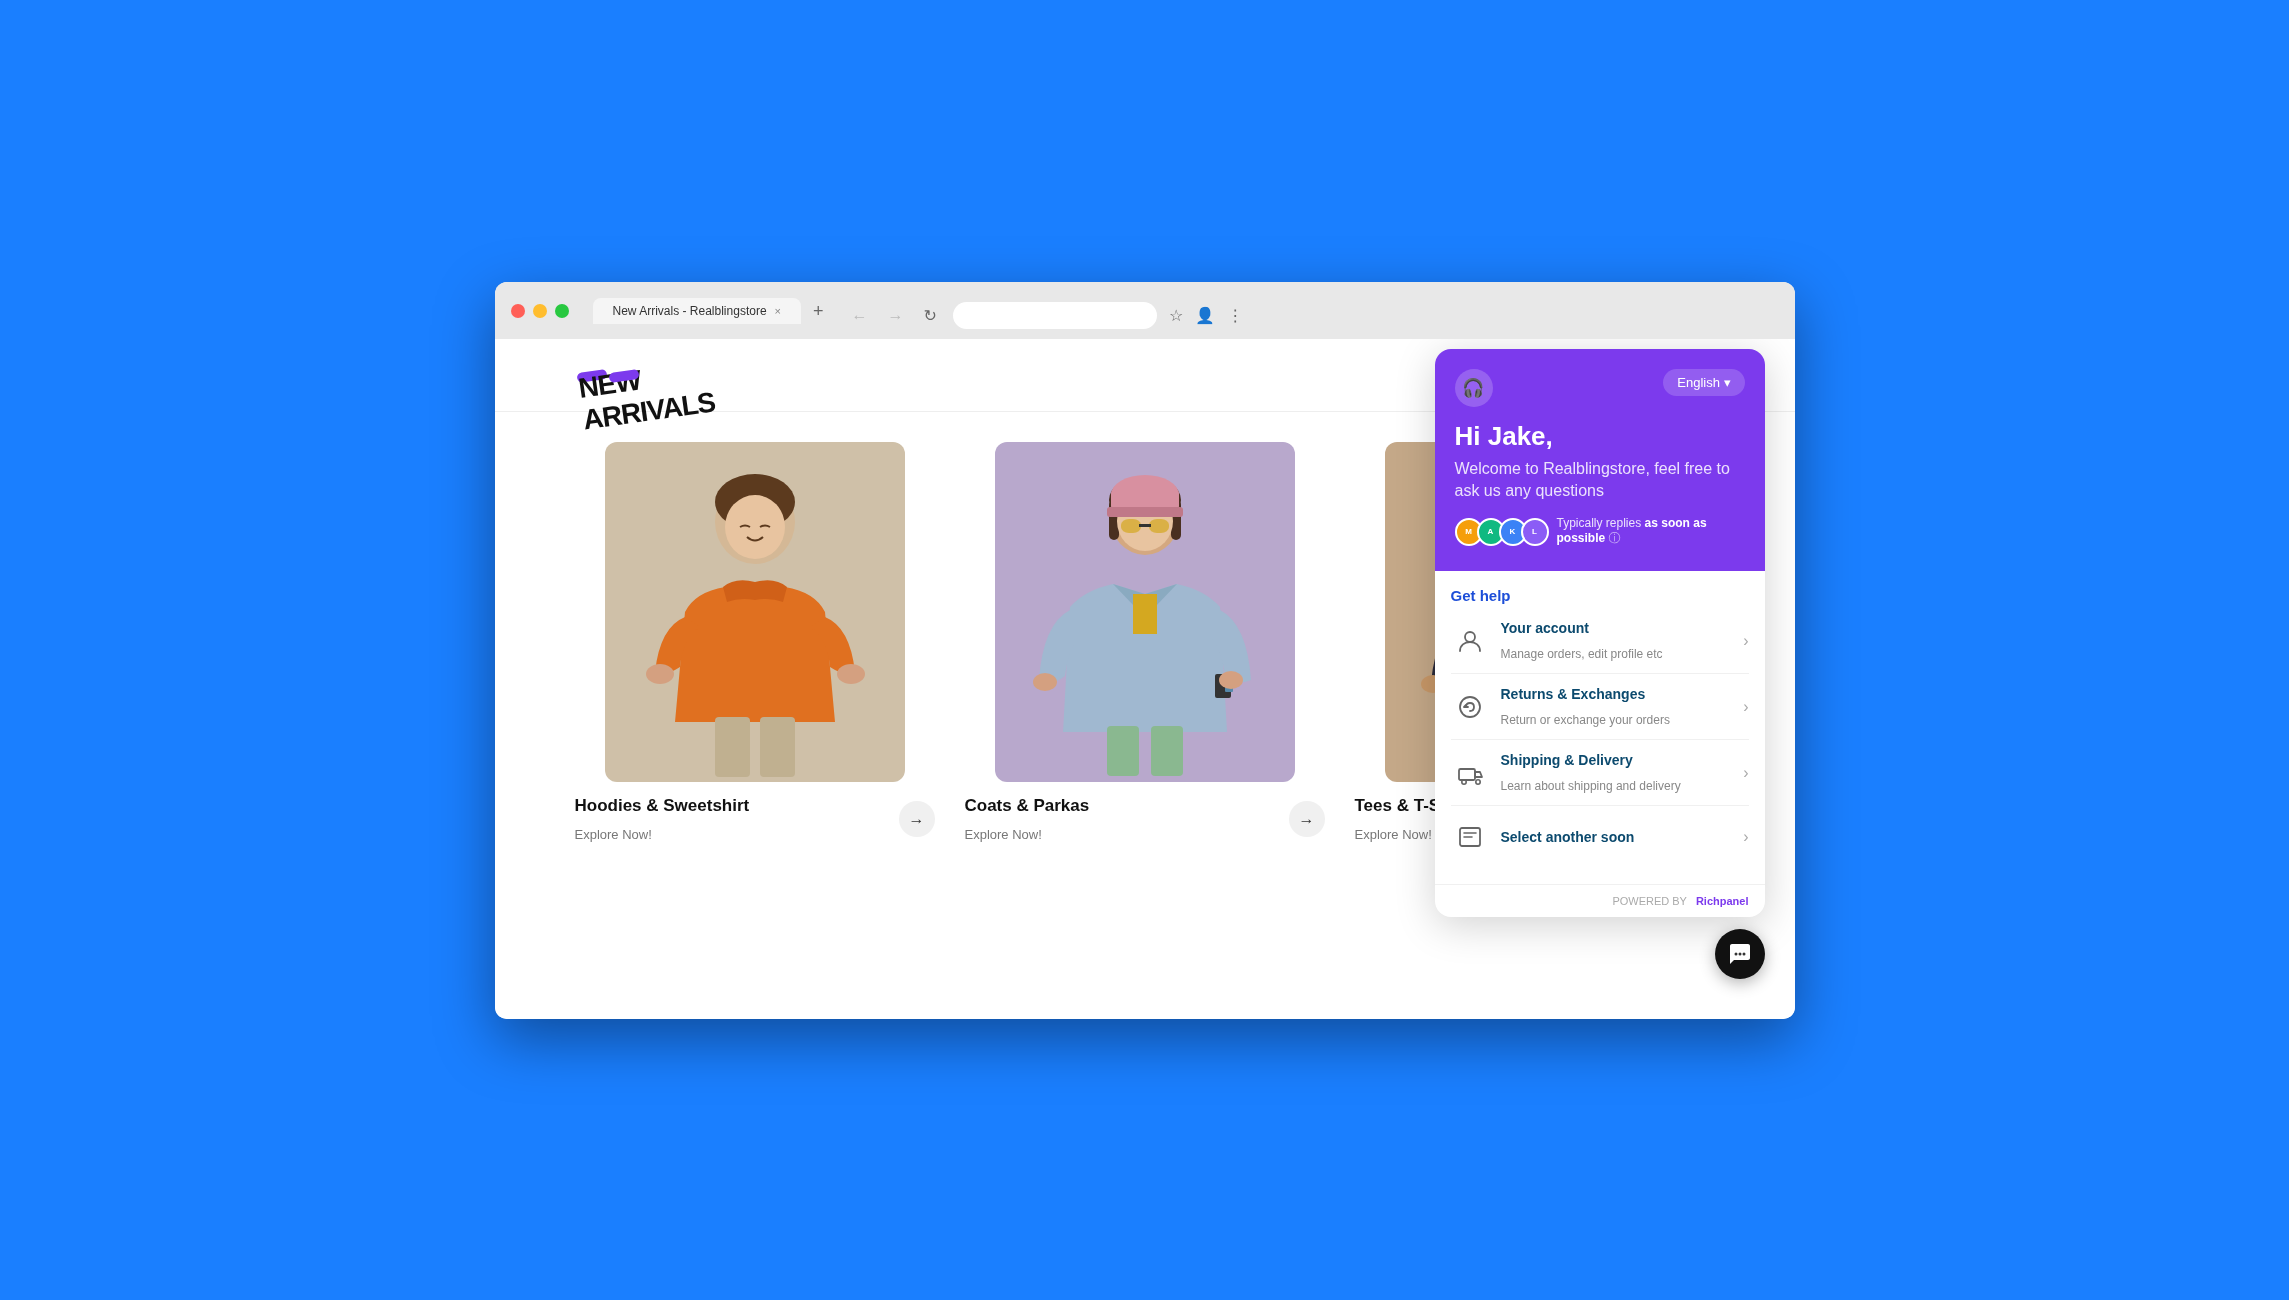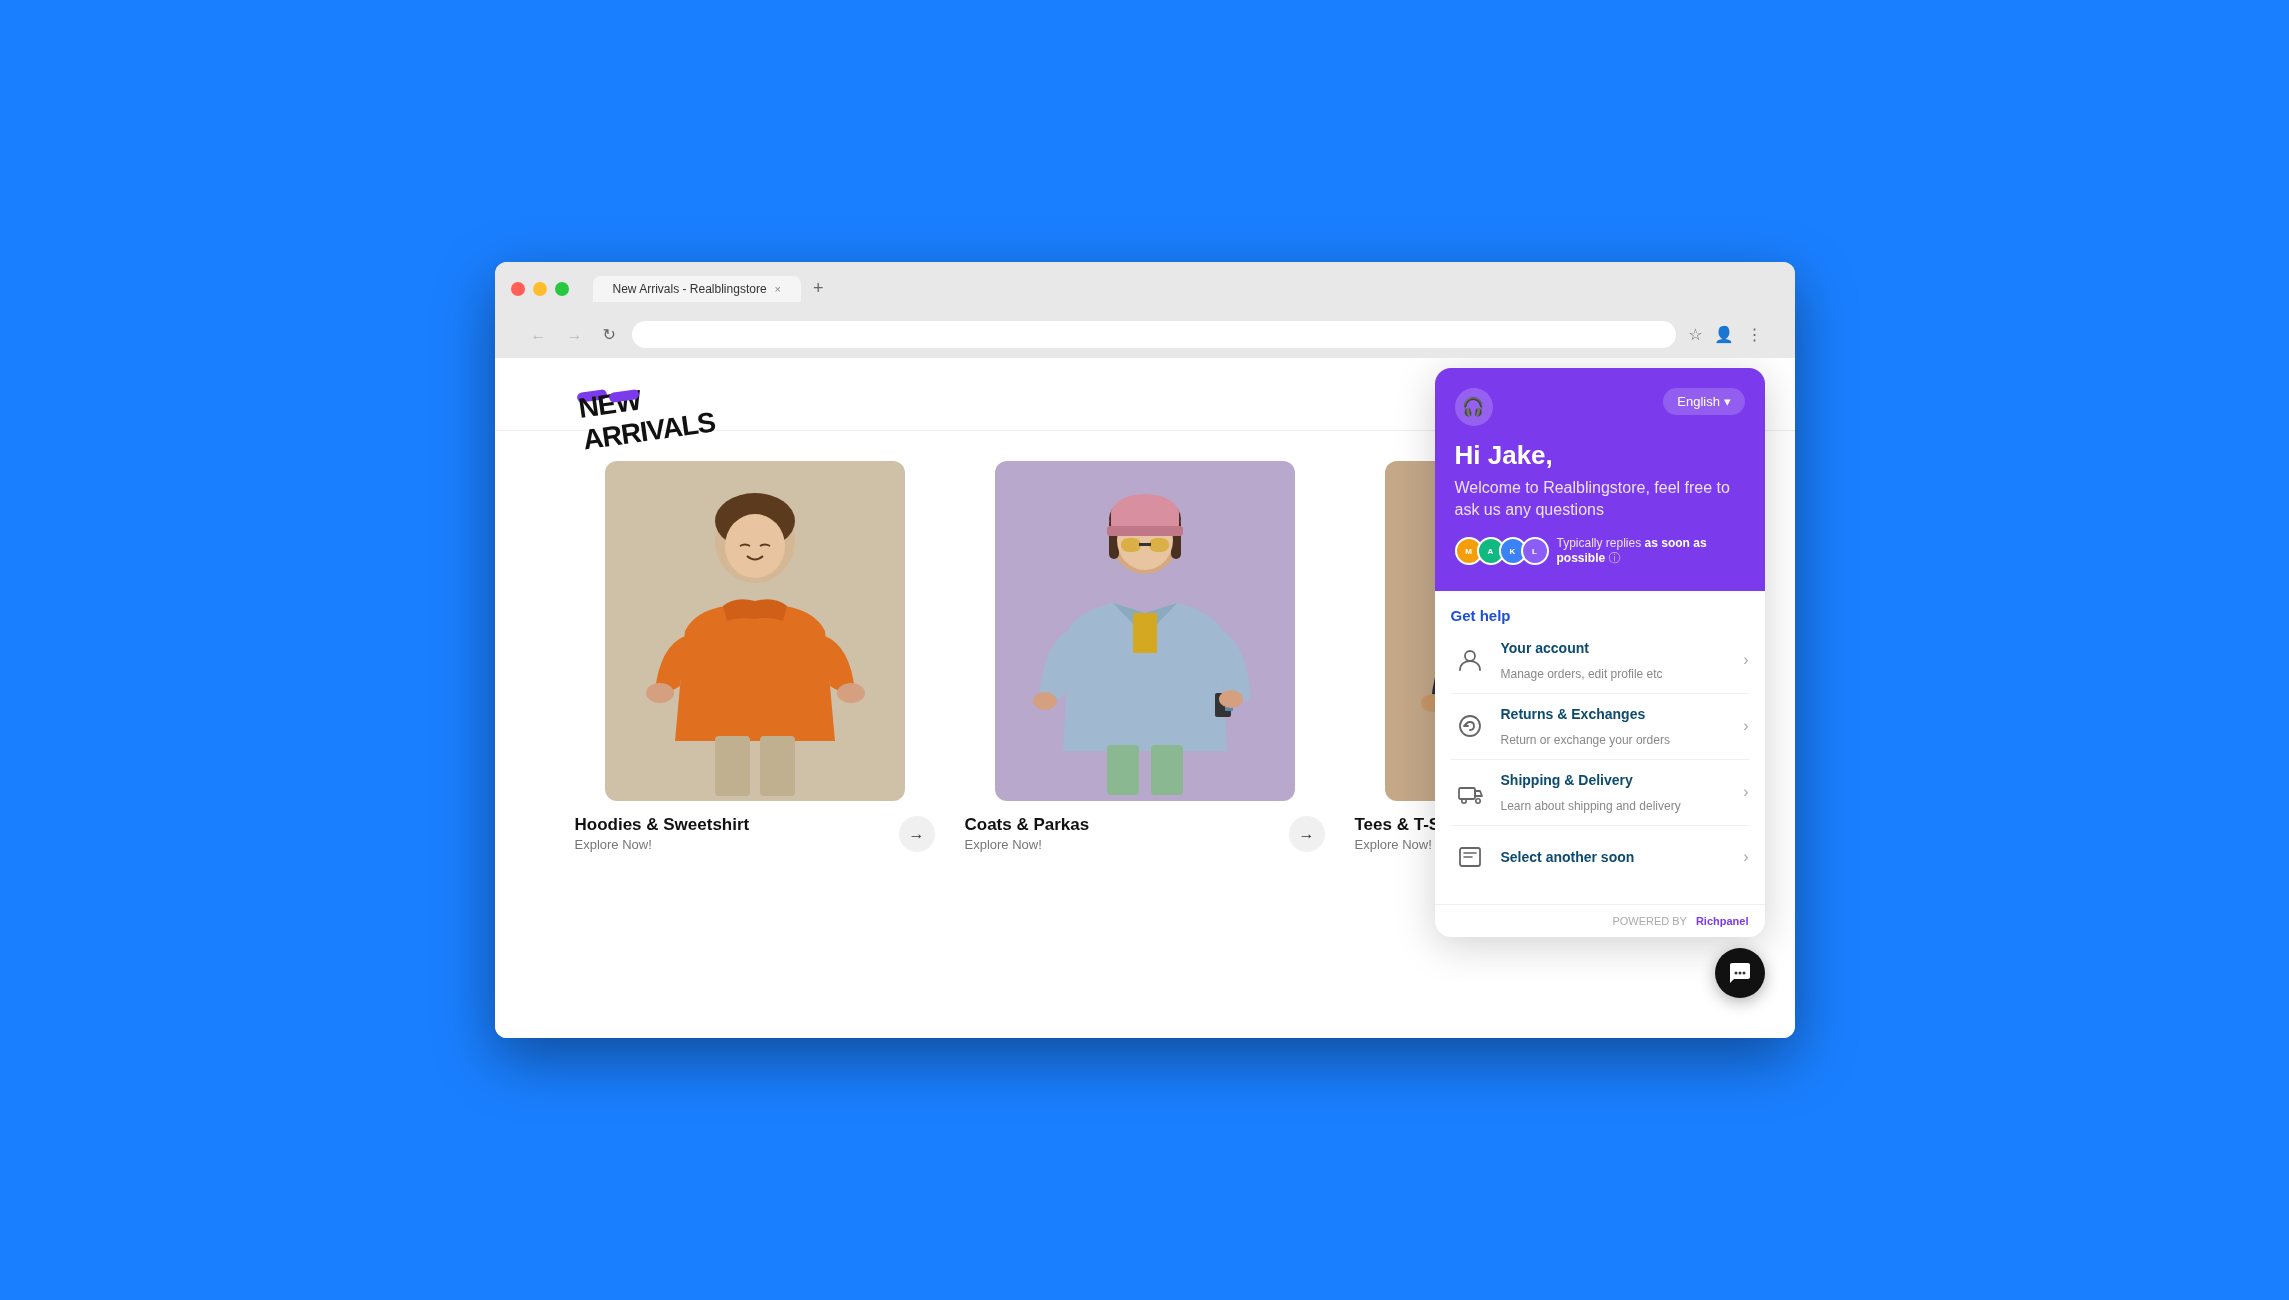--- a/index.html
+++ b/index.html
@@ -18,21 +18,20 @@
       background: #f0f0f0;
       border-radius: 12px;
       box-shadow: 0 20px 60px rgba(0,0,0,0.4);
       overflow: hidden;
     }
 
     .browser-titlebar {
       background: #e8e8e8;
       padding: 12px 16px 0;
       display: flex;
-      flex-direction: column;
     }
 
     .browser-controls {
       display: flex;
       align-items: center;
       gap: 8px;
       margin-bottom: 10px;
     }
 
     .traffic-light {
@@ -201,21 +200,21 @@
 
     .product-title {
       font-size: 17px;
       font-weight: 600;
       color: #111;
     }
 
     .product-subtitle {
       font-size: 13px;
       color: #777;
-      margin-top: 2px;
+      margin-top: 11px;
     }
 
     .product-arrow {
       width: 36px;
       height: 36px;
       border-radius: 50%;
       background: #f0f0f0;
       display: flex;
       align-items: center;
       justify-content: center;

